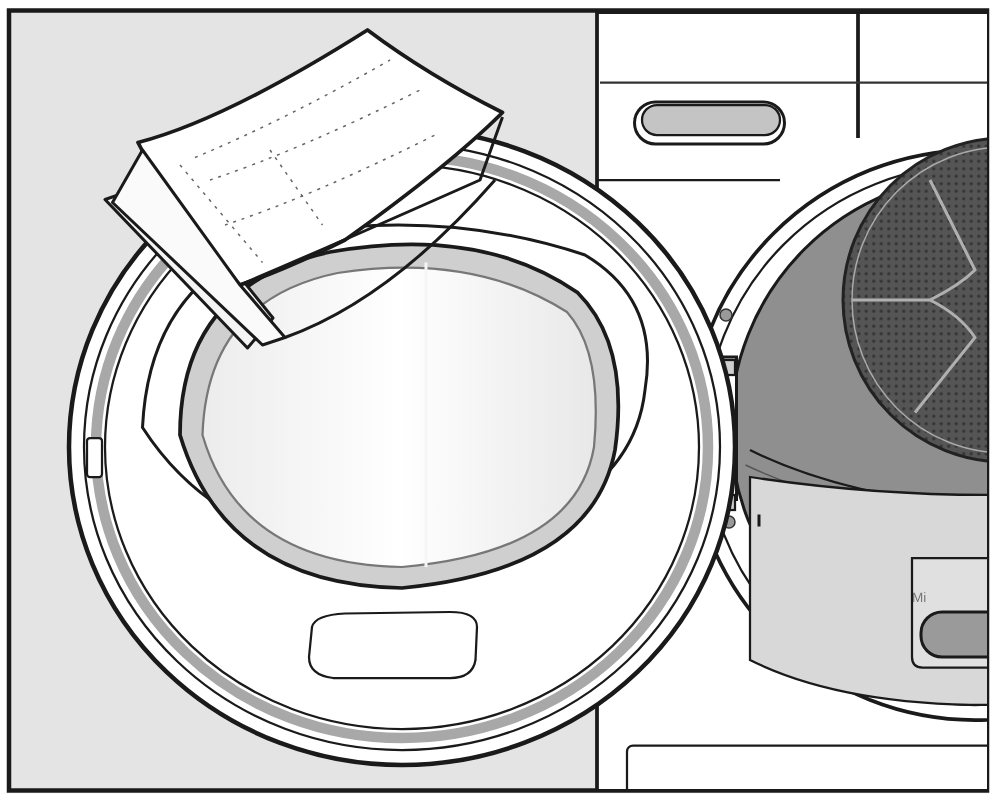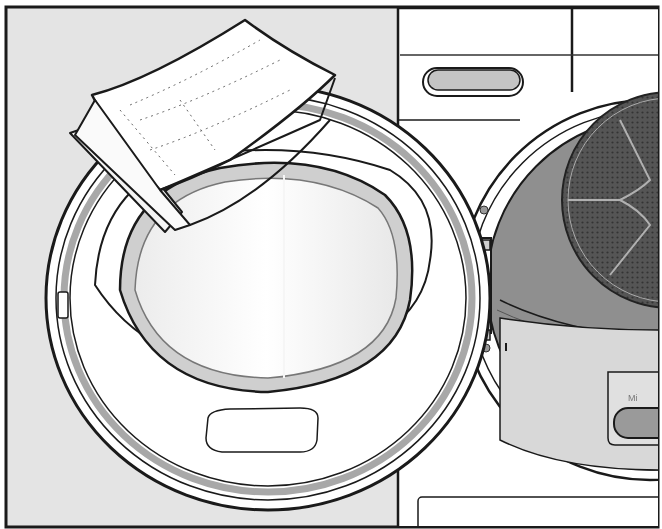--- a/index.html
+++ b/index.html
@@ -1,18 +1,18 @@
 <!DOCTYPE html>
 <html><head>
 <meta charset="utf-8">
 <style>
   html, body { margin:0; padding:0; background:#ffffff; }
   .stage { position:relative; width:662px; height:529px; overflow:hidden; background:#ffffff; font-family:"Liberation Sans", sans-serif; }
   svg { position:absolute; left:0; top:0; }
-  .label { position:absolute; left:628px; top:393px; font-size:9px; color:#777; font-family:"Liberation Sans", sans-serif; }
+  .label { position:absolute; left:608px; top:393px; font-size:9px; color:#777; font-family:"Liberation Sans", sans-serif; }
 </style>
 </head>
 <body>
 
 <div class="stage">
 <svg width="662" height="529" viewBox="0 0 662 529">
   <defs>
     <pattern id="mesh" width="5" height="5" patternUnits="userSpaceOnUse">
       <rect width="5" height="5" fill="#555"></rect>
       <circle cx="2.5" cy="2.5" r="1.1" fill="#333"></circle>

